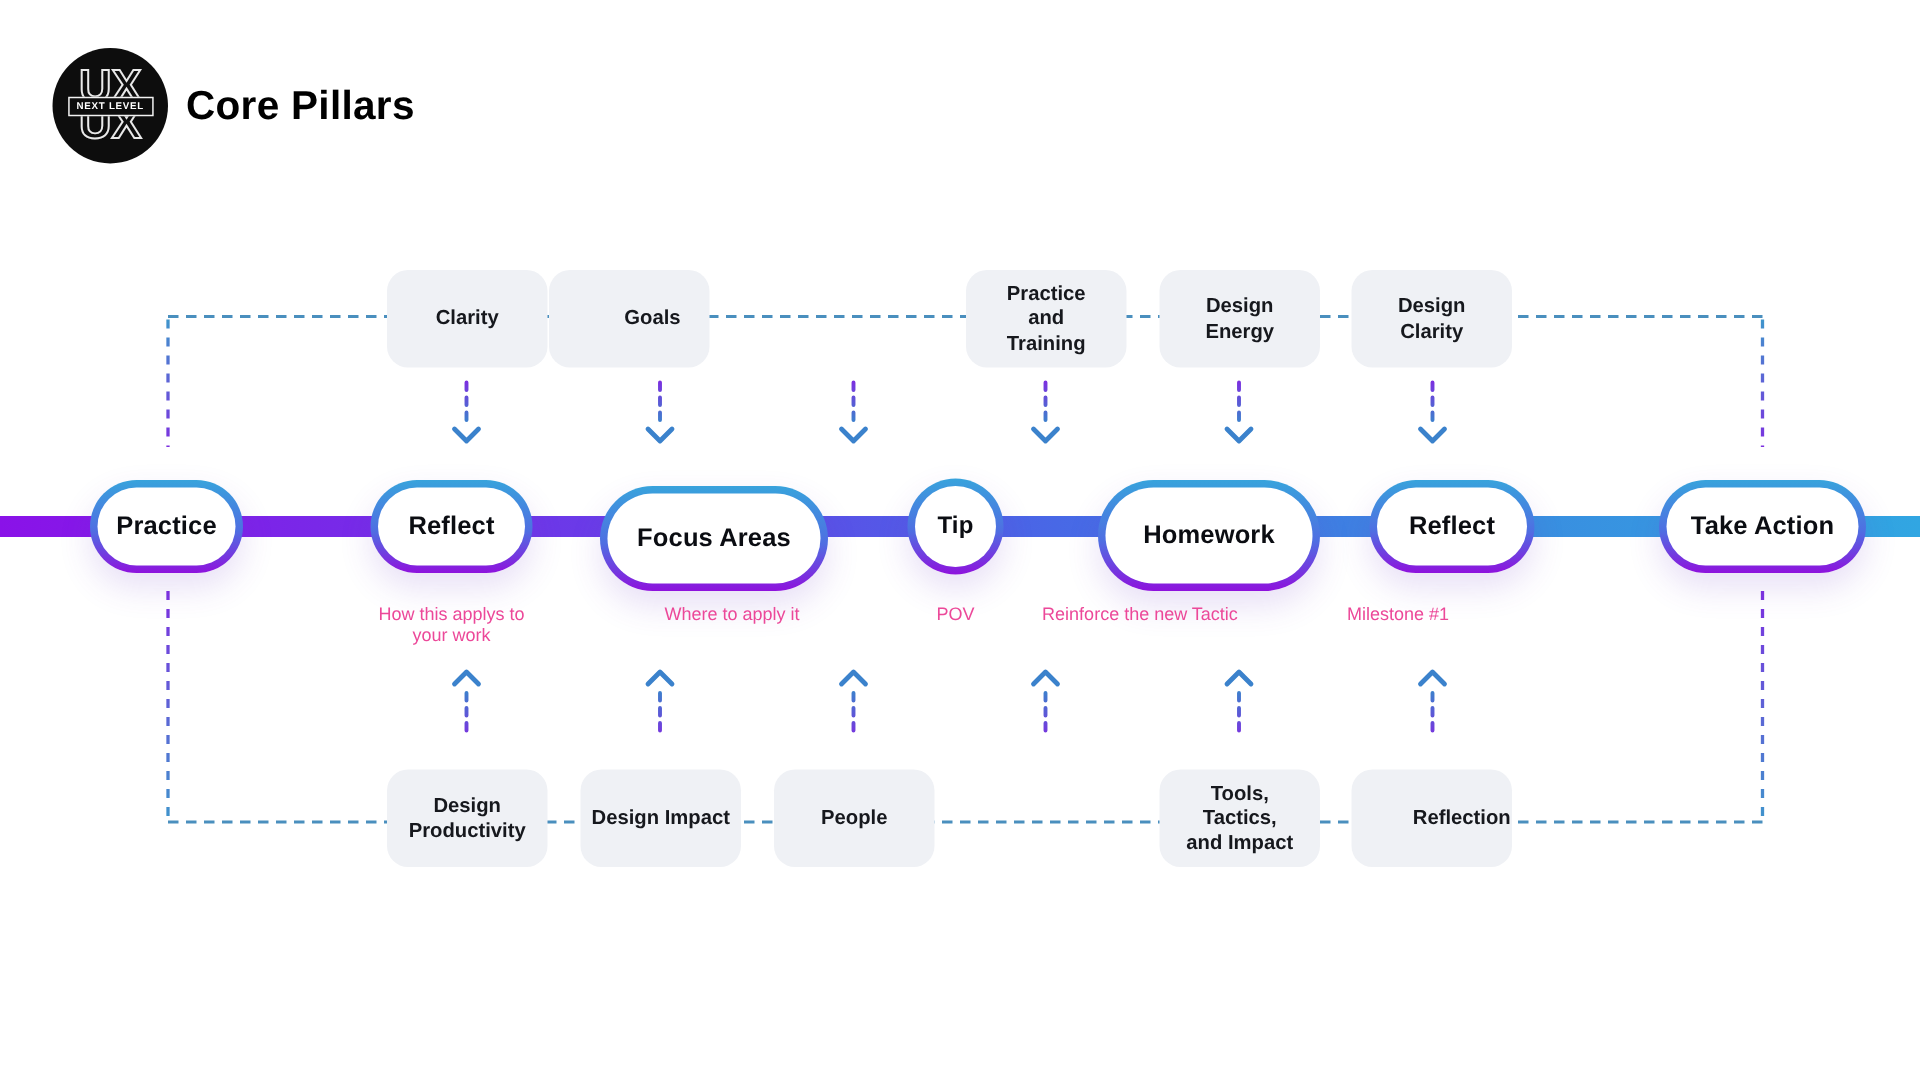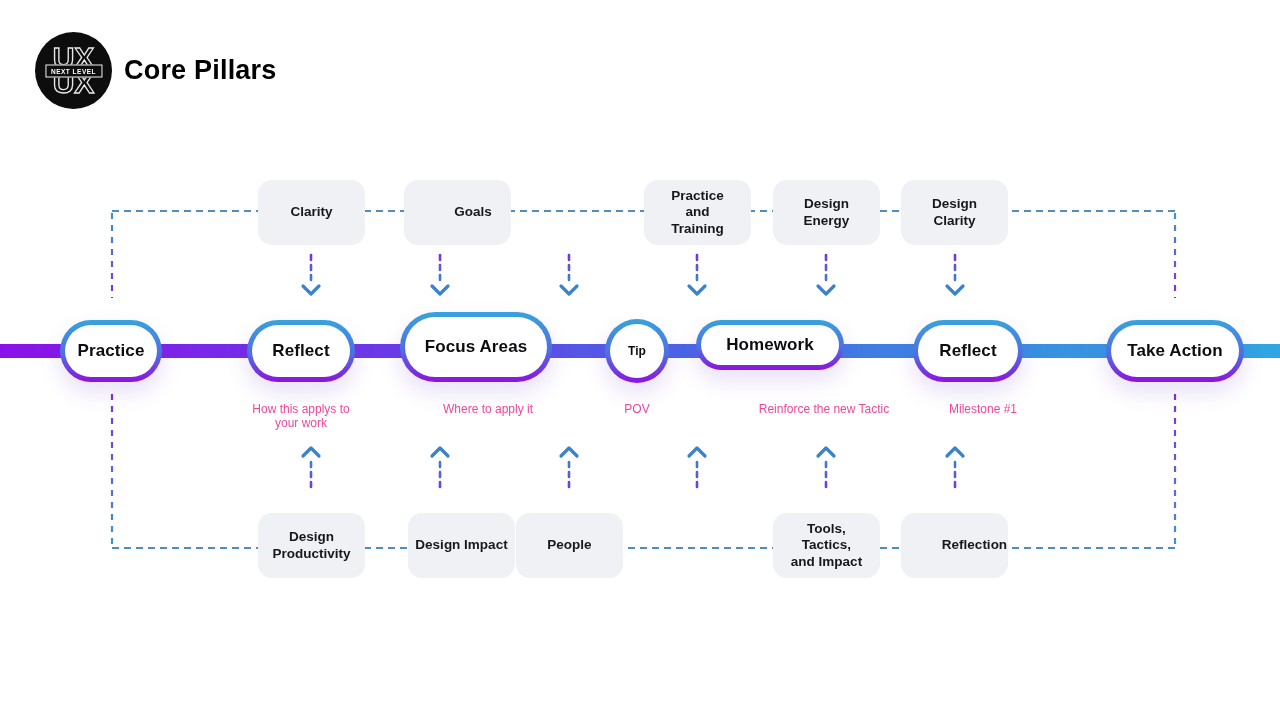--- a/index.html
+++ b/index.html
@@ -165,60 +165,60 @@
   <div class="logo">
     <span class="ux">UX</span>
     <span class="ux">UX</span>
     <span class="banner">NEXT LEVEL</span>
   </div>
   <div class="page-title">Core Pillars</div>
 
   <div class="timeline"></div>
 
   <div class="gbox top" style="left:258px;">Clarity</div>
-  <div class="gbox top" style="left:404px;padding-left:31px;">Goals</div>
+  <div class="gbox top" style="left:366px;padding-left:31px;">Goals</div>
   <div class="gbox top" style="left:644px;">Practice
 and
 Training</div>
   <div class="gbox top" style="left:773px;">Design
 Energy</div>
   <div class="gbox top" style="left:901px;">Design
 Clarity</div>
 
   <div class="node" style="left:60px;  top:320px; width:102px; height:62px;">
       <div class="inner">Practice</div>
     </div>
   <div class="node" style="left:247px; top:320px; width:108px; height:62px;">
       <div class="inner">Reflect</div>
     </div>
-  <div class="node" style="left:400px; top:312px; width:152px; height:70px;">
+  <div class="node" style="left:400px; top:324px; width:152px; height:70px;">
       <div class="inner">Focus Areas</div>
     </div>
   <div class="node" style="left:605px; top:319px; width:64px;  height:64px;">
-      <div class="inner" style="font-size:12px;">Tip</div>
-    </div>
-  <div class="node" style="left:696px; top:320px; width:148px; height:50px;">
+      <div class="inner" style="font-size:16px;">Tip</div>
+    </div>
+  <div class="node" style="left:732px; top:320px; width:148px; height:74px;">
       <div class="inner">Homework</div>
     </div>
   <div class="node" style="left:913px; top:320px; width:110px; height:62px;">
       <div class="inner">Reflect</div>
     </div>
   <div class="node" style="left:1106px;top:320px; width:138px; height:62px;">
       <div class="inner">Take Action</div>
     </div>
 
   <div class="note" style="left:301px;">How this applys to
 your work</div>
   <div class="note" style="left:488px;">Where to apply it</div>
   <div class="note" style="left:637px;">POV</div>
-  <div class="note" style="left:824px;">Reinforce the new Tactic</div>
-  <div class="note" style="left:983px;">Milestone #1</div>
+  <div class="note" style="left:760px;">Reinforce the new Tactic</div>
+  <div class="note" style="left:932px;">Milestone #1</div>
 
   <div class="gbox bottom" style="left:258px;">Design
 Productivity</div>
-  <div class="gbox bottom" style="left:387px;margin-left:21px;">Design Impact</div>
+  <div class="gbox bottom" style="left:387px;">Design Impact</div>
   <div class="gbox bottom" style="left:516px;">People</div>
   <div class="gbox bottom" style="left:773px;">Tools,
 Tactics,
 and Impact</div>
   <div class="gbox bottom" style="left:901px;padding-left:40px;">Reflection</div>
 
 </div>
 
 </body></html>

